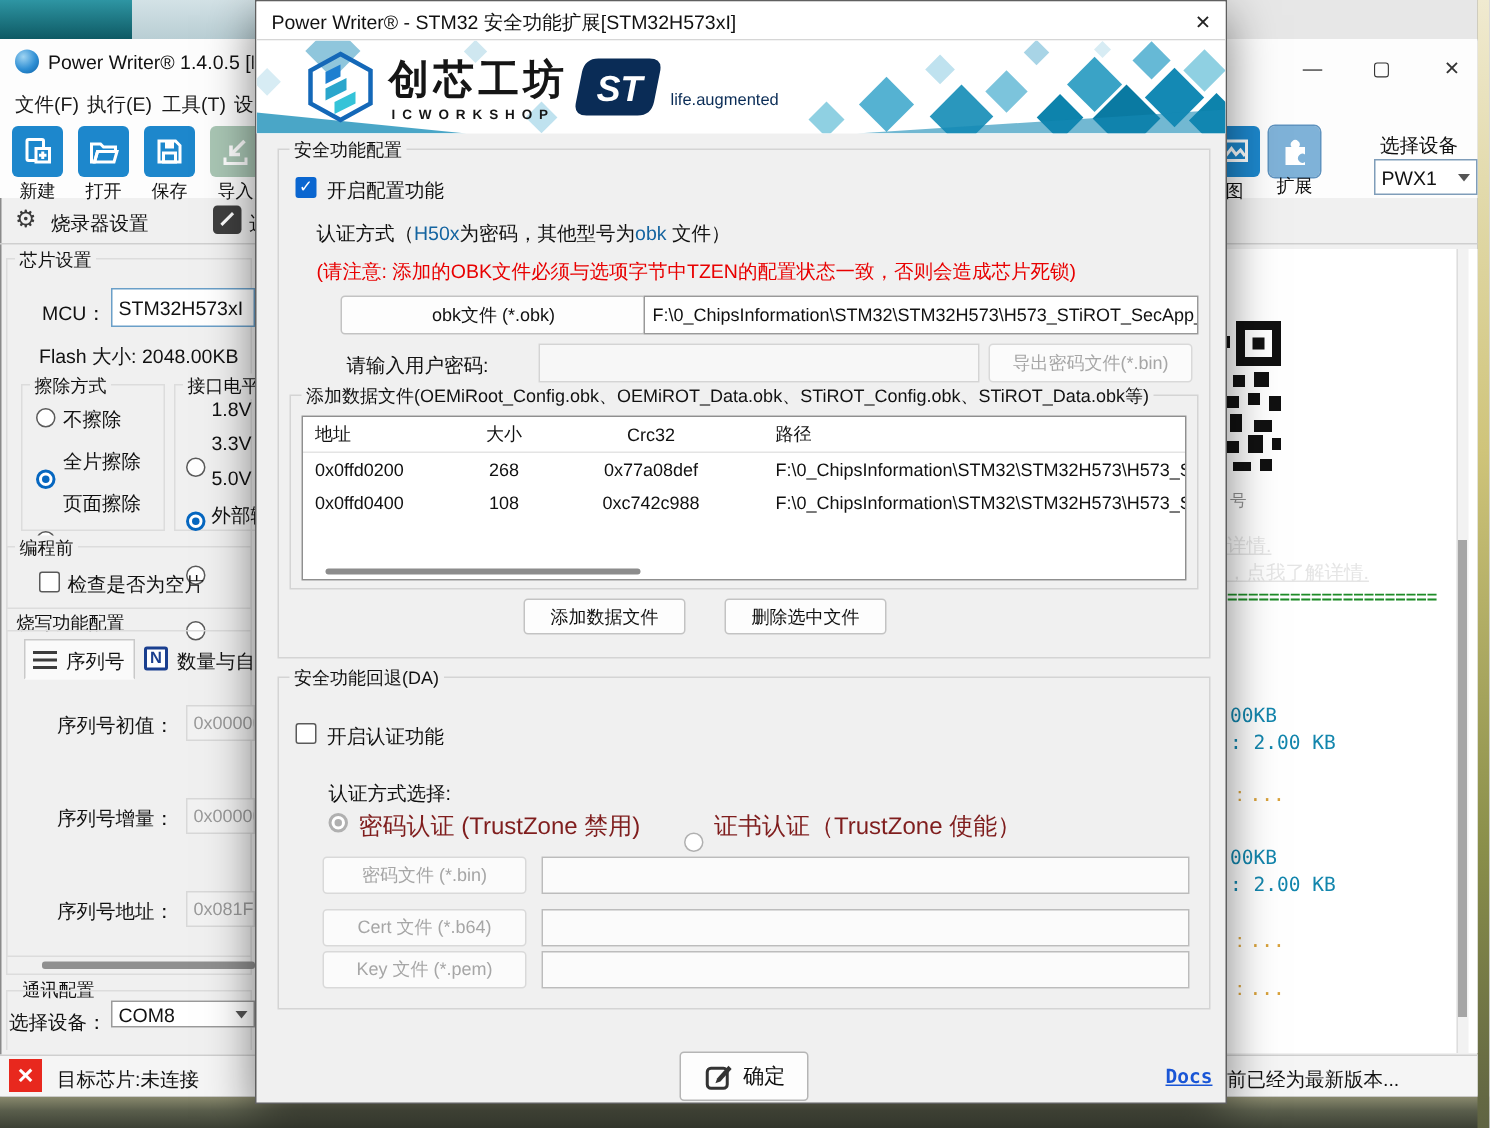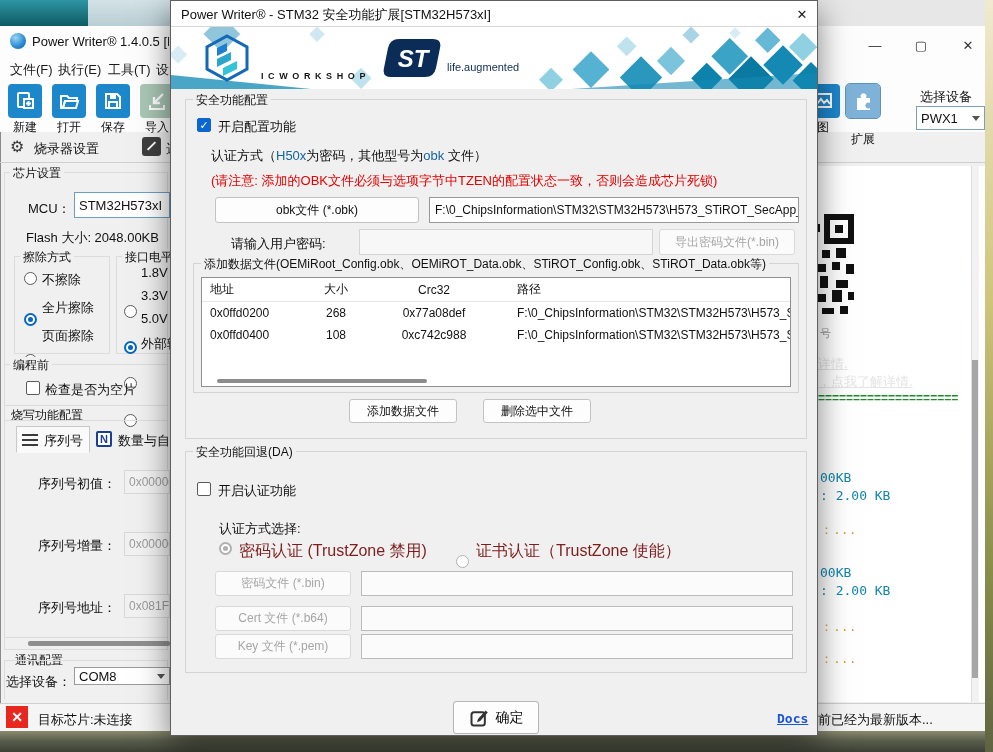--- a/index.html
+++ b/index.html
@@ -155,21 +155,21 @@
         <rect x="3" y="4" width="16" height="13" fill="none" stroke="#fff" stroke-width="2"></rect>
         <path d="M5 14l4-5 3 4 3-3 3 4" stroke="#fff" stroke-width="2" fill="none"></path>
       </svg>
   </div>
   <div class="abs tool-lbl" style="left:801px;top:119px;">图</div>
   <div class="abs tool-ic pressed" style="left:846px;top:84px;">
     <svg width="24" height="24" viewBox="0 0 24 24">
         <path d="M6 9h4a3 3 0 1 1 5 0h4v5a3 3 0 1 0 0 5v2H6z" fill="#fff"></path>
       </svg>
   </div>
-  <div class="abs tool-lbl" style="left:841px;top:131px;">扩展</div>
+  <div class="abs tool-lbl" style="left:841px;top:116px;">扩展</div>
   <div class="abs lbl13" style="left:920px;top:88px;">选择设备</div>
   <div class="abs combo" style="left:916px;top:106px;width:69px;height:24px;">
     <span>PWX1</span>
     <span class="chev"></span>
   </div>
 
   <div class="abs" style="left:10px;top:138px;width:17px;height:17px;color:#3a3a3a;font-size:16px;line-height:17px;">⚙</div>
   <div class="abs lbl13" style="left:34px;top:140px;">烧录器设置</div>
   <div class="abs" style="left:142px;top:137px;width:19px;height:19px;background:#3f3f3f;border-radius:3px;">
     <div class="abs" style="left:4px;top:8px;width:11px;height:2px;background:#fff;transform:rotate(-45deg);"></div>
@@ -319,39 +319,40 @@
           <polygon points="0,62 140,62 0,48" fill="#2a97bd" opacity="0.85"></polygon>
           <polygon points="646,62 400,62 646,46" fill="#1489b4" opacity="0.6"></polygon>
         </g>
       </svg>
       <svg class="abs" style="left:32px;top:7px;" width="48" height="48" viewBox="0 0 48 48">
         <polygon points="24,2 44,13 44,35 24,46 4,35 4,13" fill="none" stroke="#1468b8" stroke-width="3"></polygon>
         <polygon points="14,14 24,9 24,17 14,22" fill="#1d7fd0"></polygon>
         <polygon points="14,25 28,18 28,26 14,33" fill="#2aa6cc"></polygon>
         <polygon points="20,34 34,27 34,35 20,42" fill="#35c3d8"></polygon>
       </svg>
+      <div class="abs logo-cn" style="left:88px;top:8px;">创芯工坊</div>
       <div class="abs logo-en" style="left:90px;top:44px;">ICWORKSHOP</div>
       <svg class="abs" style="left:212px;top:10px;" width="58" height="42" viewBox="0 0 58 42">
         <path d="M16 2 h34 q9 0 7 9 l-4 20 q-2 9 -11 9 h-34 q-9 0 -7 -9 l4 -20 q2 -9 11 -9 z" fill="#0a2c56"></path>
         <text x="30" y="30" text-anchor="middle" font-size="24" font-style="italic" font-weight="bold" fill="#fff" font-family="Liberation Sans, sans-serif">ST</text>
       </svg>
       <div class="abs st-tag" style="left:276px;top:34px;">life.augmented</div>
     </div>
 
     <div class="abs fieldset" style="left:14px;top:98px;width:622px;height:340px;"></div>
     <div class="abs glegend" style="left:22px;top:91px;">安全功能配置</div>
 
     <div class="abs cb on" style="left:26px;top:117px;">✓</div>
     <div class="abs lbl13" style="left:47px;top:117px;">开启配置功能</div>
 
     <div class="abs auth-line" style="left:40px;top:146px;"><span>认证方式（</span><span class="hl">H50x</span><span>为密码，其他型号为</span><span class="hl">obk</span><span> 文件）</span></div>
 
     <div class="abs warn" style="left:40px;top:171px;">(请注意: 添加的OBK文件必须与选项字节中TZEN的配置状态一致，否则会造成芯片死锁)</div>
 
-    <div class="abs btn" style="left:44px;top:196px;width:204px;height:26px;">obk文件 (*.obk)</div>
+    <div class="abs btn" style="left:56px;top:196px;width:204px;height:26px;">obk文件 (*.obk)</div>
     <div class="abs path-field" style="left:258px;top:196px;width:370px;height:26px;">F:\0_ChipsInformation\STM32\STM32H573\H573_STiROT_SecApp_Demo\ROT_Provision</div>
 
     <div class="abs lbl13" style="left:60px;top:234px;">请输入用户密码:</div>
     <div class="abs path-field flat-input" style="left:188px;top:228px;width:294px;height:26px;"></div>
     <div class="abs btn dis" style="left:488px;top:228px;width:136px;height:26px;">导出密码文件(*.bin)</div>
 
     <div class="abs fieldset" style="left:22px;top:262px;width:606px;height:130px;"></div>
     <div class="abs glegend" style="left:30px;top:255px;max-width:592px;overflow:hidden;">添加数据文件(OEMiRoot_Config.obk、OEMiROT_Data.obk、STiROT_Config.obk、STiROT_Data.obk等)</div>
 
     <div class="abs tbl">

